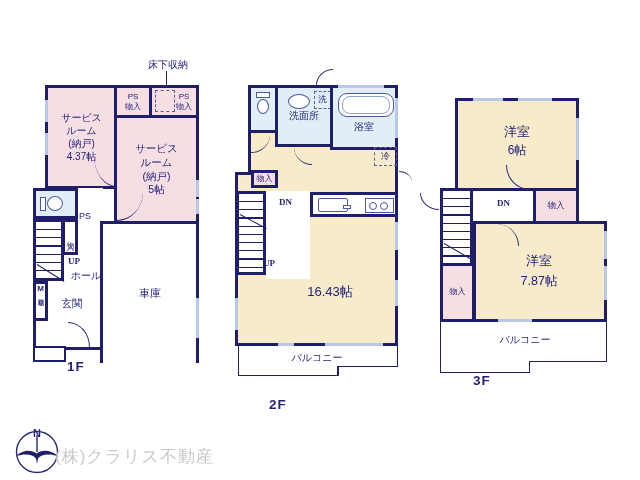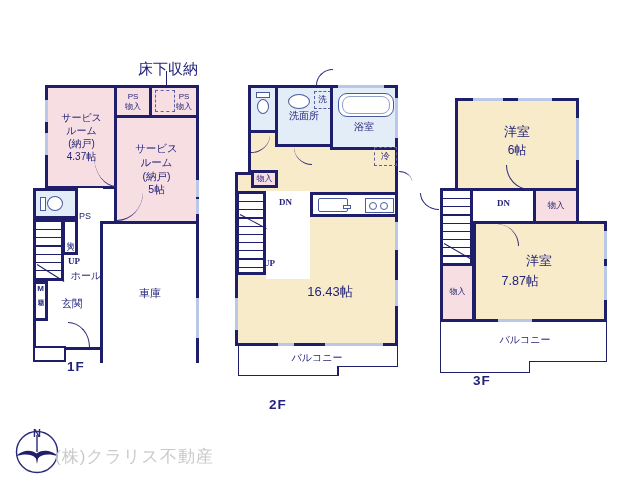--- a/index.html
+++ b/index.html
@@ -20,21 +20,21 @@
       to bottom,#ffffff 0px,#ffffff 7px,#1e1e6b 7px,#1e1e6b 8.2px);}
   .fixt{position:absolute;box-sizing:border-box;border:1.2px solid #4a5aa0;background:#fff;}
   .walline{position:absolute;background:#1e1e6b;}
   .floorlabel{position:absolute;color:#23237a;font-size:13.5px;font-weight:600;letter-spacing:1px;margin-left:37px;}
 </style>
 </head>
 <body>
 
 <div class="canvas">
 
-  <div class="lbl" style="left:134px;top:59px;width:68px;font-size:15px;">床下収納</div>
+  <div class="lbl" style="left:134px;top:59px;width:68px;font-size:10px;">床下収納</div>
   <div class="walline" style="left:166px;top:71px;width:1.3px;height:18px;"></div>
 
   <div class="room cflex" style="left:45px;top:85px;width:73px;height:104px;background:#f7dee2;font-size:10px;">
     <span>サービス
 ルーム
 (納戸)
 4.37帖</span>
   </div>
 
   <div class="room cflex" style="left:114px;top:85px;width:38px;height:33px;background:#f7dee2;font-size:8px;line-height:1.2;">
@@ -175,21 +175,21 @@
   <div class="room cflex" style="left:533px;top:188px;width:46px;height:36px;background:#f7dee2;font-size:8.5px;">
     <span>物入</span>
   </div>
 
   <div class="room stairs" style="left:440px;top:188px;width:33px;height:78px;">
     <div class="walline" style="left:1px;top:52px;width:32px;height:1.2px;transform:rotate(30deg);transform-origin:left center;"></div>
   </div>
 
   <div class="room" style="left:473px;top:221px;width:134px;height:101px;background:#f7ebc9;"></div>
   <div class="lbl" style="left:509px;top:253px;width:60px;font-size:13px;">洋室</div>
-  <div class="lbl" style="left:486px;top:273px;width:68px;font-size:12.5px;">7.87帖</div>
+  <div class="lbl" style="left:505px;top:273px;width:68px;font-size:12.5px;">7.87帖</div>
 
   <div class="room cflex" style="left:440px;top:263px;width:35px;height:59px;background:#f7dee2;font-size:8px;">
     <span>物入</span>
   </div>
 
   <div class="door" style="left:506px;top:165px;width:24px;height:25px;border-left-width:1.3px;border-bottom-width:1.3px;border-radius:0 0 0 100%;"></div>
   <div class="door" style="left:497px;top:224px;width:22px;height:22px;border-right-width:1.3px;border-radius:0 100% 0 0;"></div>
   <div class="door" style="left:420px;top:193px;width:19px;height:17px;border-bottom-width:1.3px;border-left-width:1.3px;border-radius:0 0 0 100%;"></div>
 
   <div class="abs" style="left:440px;top:322px;width:90px;height:51px;border-left:1.5px solid #1e1e6b;border-bottom:1.5px solid #1e1e6b;"></div>

